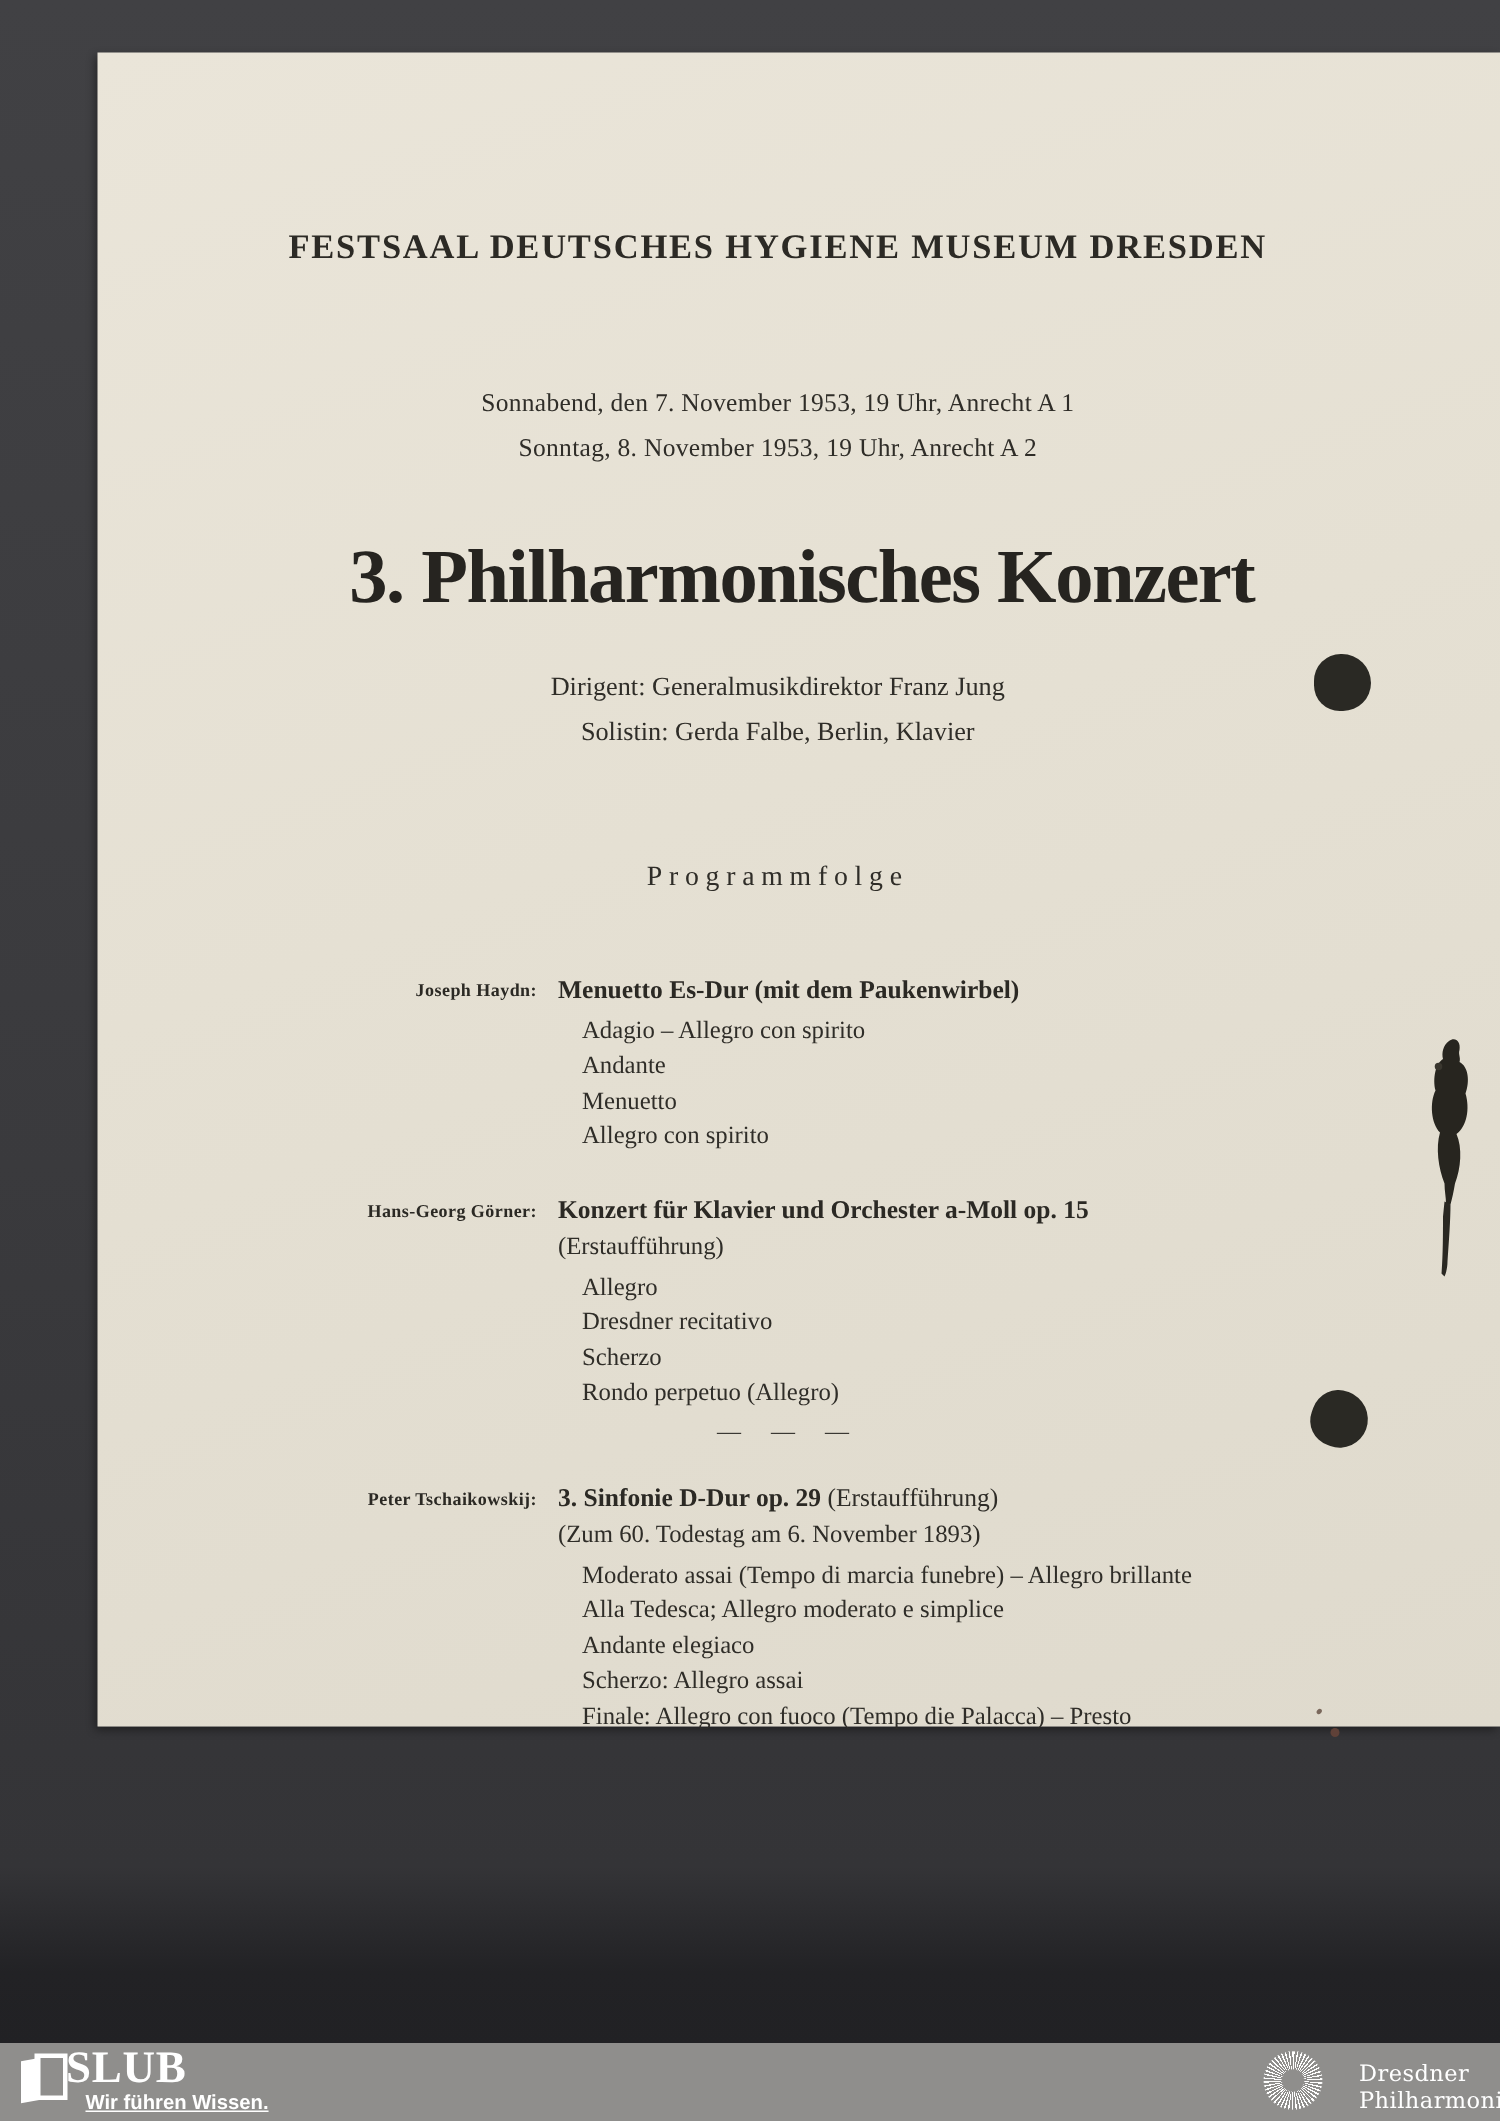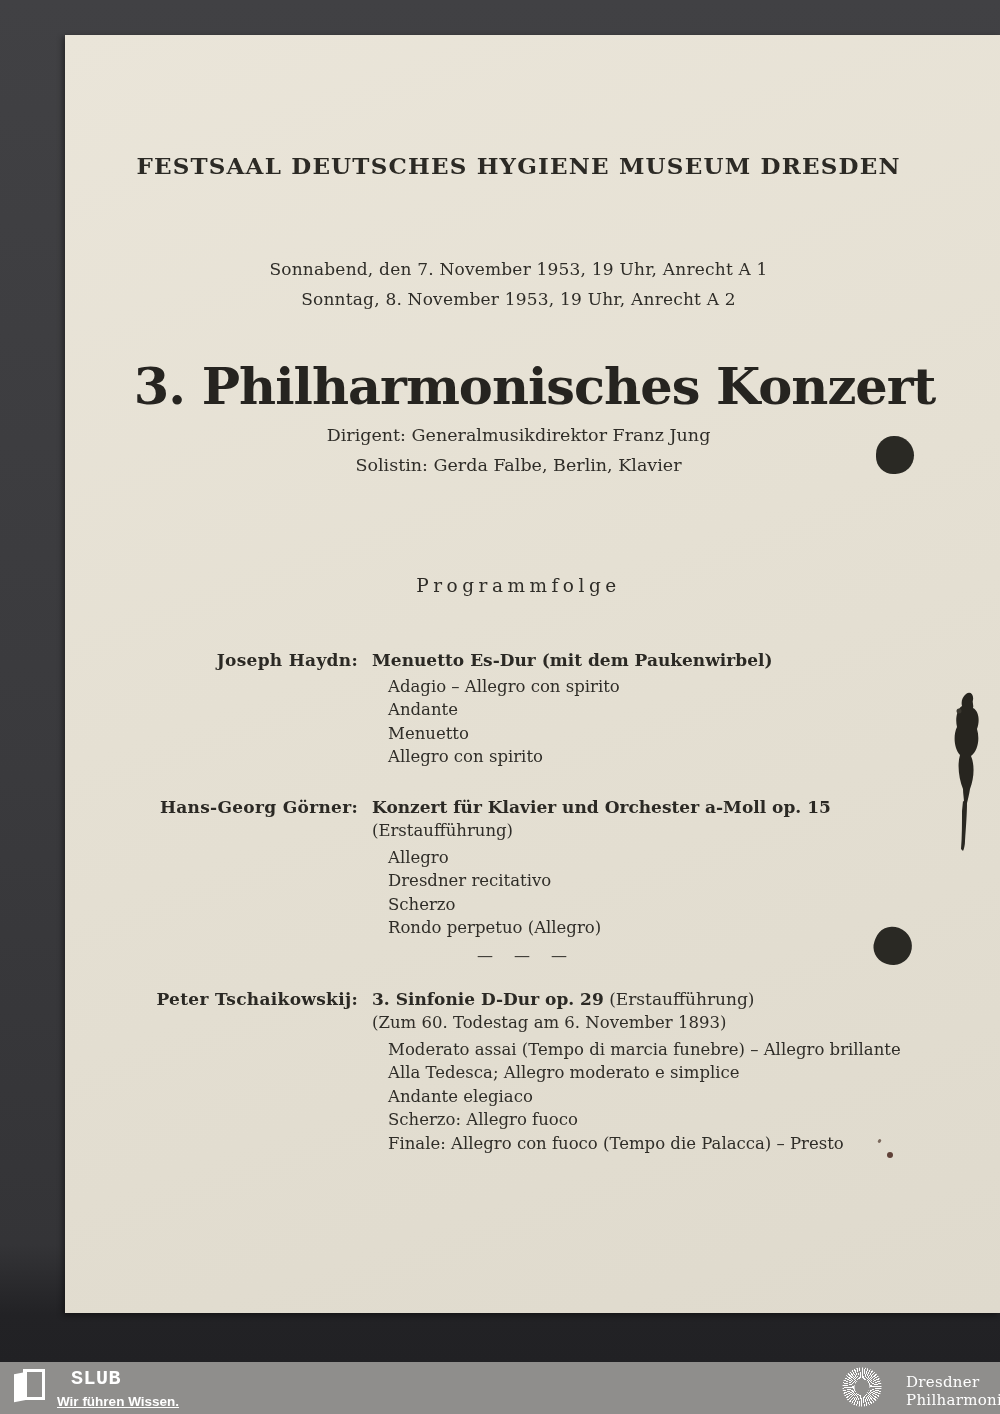--- a/index.html
+++ b/index.html
@@ -3,56 +3,57 @@
 <meta charset="utf-8">
 <style>
   html,body{margin:0;padding:0;background:#1d1d20;}
   .stage{
     position:relative;width:1000px;height:1414px;margin:0 auto;overflow:hidden;
     background:linear-gradient(180deg,#414144 0%,#3a3a3d 55%,#343437 88%,#222225 93%,#202023 100%);
     font-family:"DejaVu Serif","Liberation Serif",serif;
   }
   
   .paper{
-    position:absolute;left:65px;top:35px;width:935px;height:1278px;
+    position:absolute;left:65px;top:35px;width:935px;height:1116px;
     background:linear-gradient(160deg,#eae5d9 0%,#e5e0d3 45%,#dfdacd 100%);
     box-shadow:-2px 2px 6px rgba(0,0,0,.45);
     color:#2f2d28;
+    font-family:Liberation Serif, serif;
   }
   .c{position:absolute;left:0;width:907px;text-align:center;}
   .venue{top:117px;font-size:23px;font-weight:700;letter-spacing:1.2px;color:#2c2a25;}
   .dates{top:219px;font-size:17px;line-height:30px;letter-spacing:.2px;}
   .doc-title{top:305px;margin:16px;font-size:51px;font-weight:700;letter-spacing:-1px;color:#262420;}
-  .credits{top:385px;font-size:17.5px;line-height:30px;}
+  .credits{top:407px;font-size:17.5px;line-height:30px;}
   .proghead{top:540px;font-size:18.5px;letter-spacing:4.5px;}
   
   .prow{position:absolute;left:0;width:907px;display:grid;grid-template-columns:293px 1fr;column-gap:14px;}
-  .prow .label{font-size:17px;font-weight:700;letter-spacing:.3px;text-align:right;line-height:24px;color:#2b2924;}
+  .prow .label{font-size:12px;font-weight:700;letter-spacing:.3px;text-align:right;line-height:24px;color:#2b2924;}
   .wtitle{font-size:17px;font-weight:700;line-height:24px;color:#2b2924;}
   .wtitle .reg{font-weight:400;color:#2f2d28;}
   .wsub{font-size:16.5px;line-height:24px;}
   .movs{list-style:none;margin:3px 16px 0;padding:0;}
   .movs li{font-size:16.5px;line-height:23.4px;}
   .row-haydn{top:613px;} .row-goerner{top:760px;} .row-tschaikowskij{top:952px;}
   .sep{position:absolute;left:360px;top:911px;width:200px;text-align:center;
        font-size:16px;letter-spacing:6px;word-spacing:4px;color:#3a3833;}
   
   .hole{position:absolute;width:38px;height:38px;background:#2a2924;border-radius:48% 52% 50% 46%;}
   .hole1{left:811px;top:401px;}
   .hole2{left:809px;top:892px;transform:rotate(20deg);}
   .blot{position:absolute;left:884px;top:656px;}
   .speck{position:absolute;left:822px;top:1117px;width:6px;height:6px;border-radius:50%;background:#5f4138;}
   .speck2{position:absolute;left:813px;top:1104px;width:3px;height:4px;border-radius:50%;background:#7a685c;transform:rotate(40deg);}
   
   .footer{position:absolute;left:0;bottom:0;width:1000px;height:52px;background:#8f8e8c;}
   .slub-icon{position:absolute;left:14px;top:7px;width:33px;height:36px;}
   .book-right{position:absolute;right:2px;top:0;width:16px;height:25px;border:3px solid #fff;}
   .book-left{position:absolute;left:0;top:4px;width:13px;height:28px;background:#fff;transform:skewY(-10deg);}
-  .slub-name{position:absolute;left:71px;top:4px;font-family:Liberation Mono, monospace;
-             font-weight:700;font-size:20px;line-height:26px;letter-spacing:.5px;color:#fff;}
+  .slub-name{position:absolute;left:44px;top:4px;font-family:Liberation Serif, serif;
+             font-weight:700;font-size:30px;line-height:26px;letter-spacing:.5px;color:#fff;}
   .slub-tag{position:absolute;left:57px;top:33px;font-family:"Liberation Sans","DejaVu Sans",sans-serif;
             font-weight:700;font-size:13.5px;line-height:14px;color:#fff;text-decoration:underline;}
   .sunburst{position:absolute;left:839px;top:2px;width:46px;height:46px;border-radius:50%;
             background:repeating-conic-gradient(#fff 0deg 3.2deg,transparent 3.2deg 7.8deg);
             -webkit-mask:radial-gradient(circle,transparent 0 7px,#000 8px 19px,transparent 20px);
             mask:radial-gradient(circle,transparent 0 7px,#000 8px 19px,transparent 20px);}
   .phil-text{position:absolute;left:906px;top:11px;font-family:"DejaVu Serif","Liberation Serif",serif;
              font-size:15px;line-height:18px;letter-spacing:.3px;color:#fff;}
 </style>
 </head>
@@ -109,21 +110,21 @@
 
     <section class="prow row-tschaikowskij">
       <div class="label">Peter Tschaikowskij:</div>
       <div class="work">
         <div class="wtitle"><b>3. Sinfonie D-Dur op. 29</b><span class="reg"> (Erstaufführung)</span></div>
         <div class="wsub">(Zum 60. Todestag am 6. November 1893)</div>
         <ul class="movs">
           <li>Moderato assai (Tempo di marcia funebre) – Allegro brillante</li>
           <li>Alla Tedesca; Allegro moderato e simplice</li>
           <li>Andante elegiaco</li>
-          <li>Scherzo: Allegro fuoco</li>
+          <li>Scherzo: Allegro assai</li>
           <li>Finale: Allegro con fuoco (Tempo die Palacca) – Presto</li>
         </ul>
       </div>
     </section>
 
     <span class="hole hole1"></span>
     <span class="hole hole2"></span>
 
     <svg class="blot" width="34" height="162" viewBox="0 0 34 162">
       <path fill="#27251f" d="M17 3 C21 0 25 3 24 9 C23 12 25 14 24 17 C30 20 31 30 28 38 C31 48 29 60 22 65 C26 74 25 88 21 98 C20 104 19 108 18 112 L15 112 C15 107 14 103 14 98 C10 88 8 74 11 64 C5 58 4 44 8 36 C6 28 8 18 13 15 C12 11 13 6 17 3 Z"></path>

